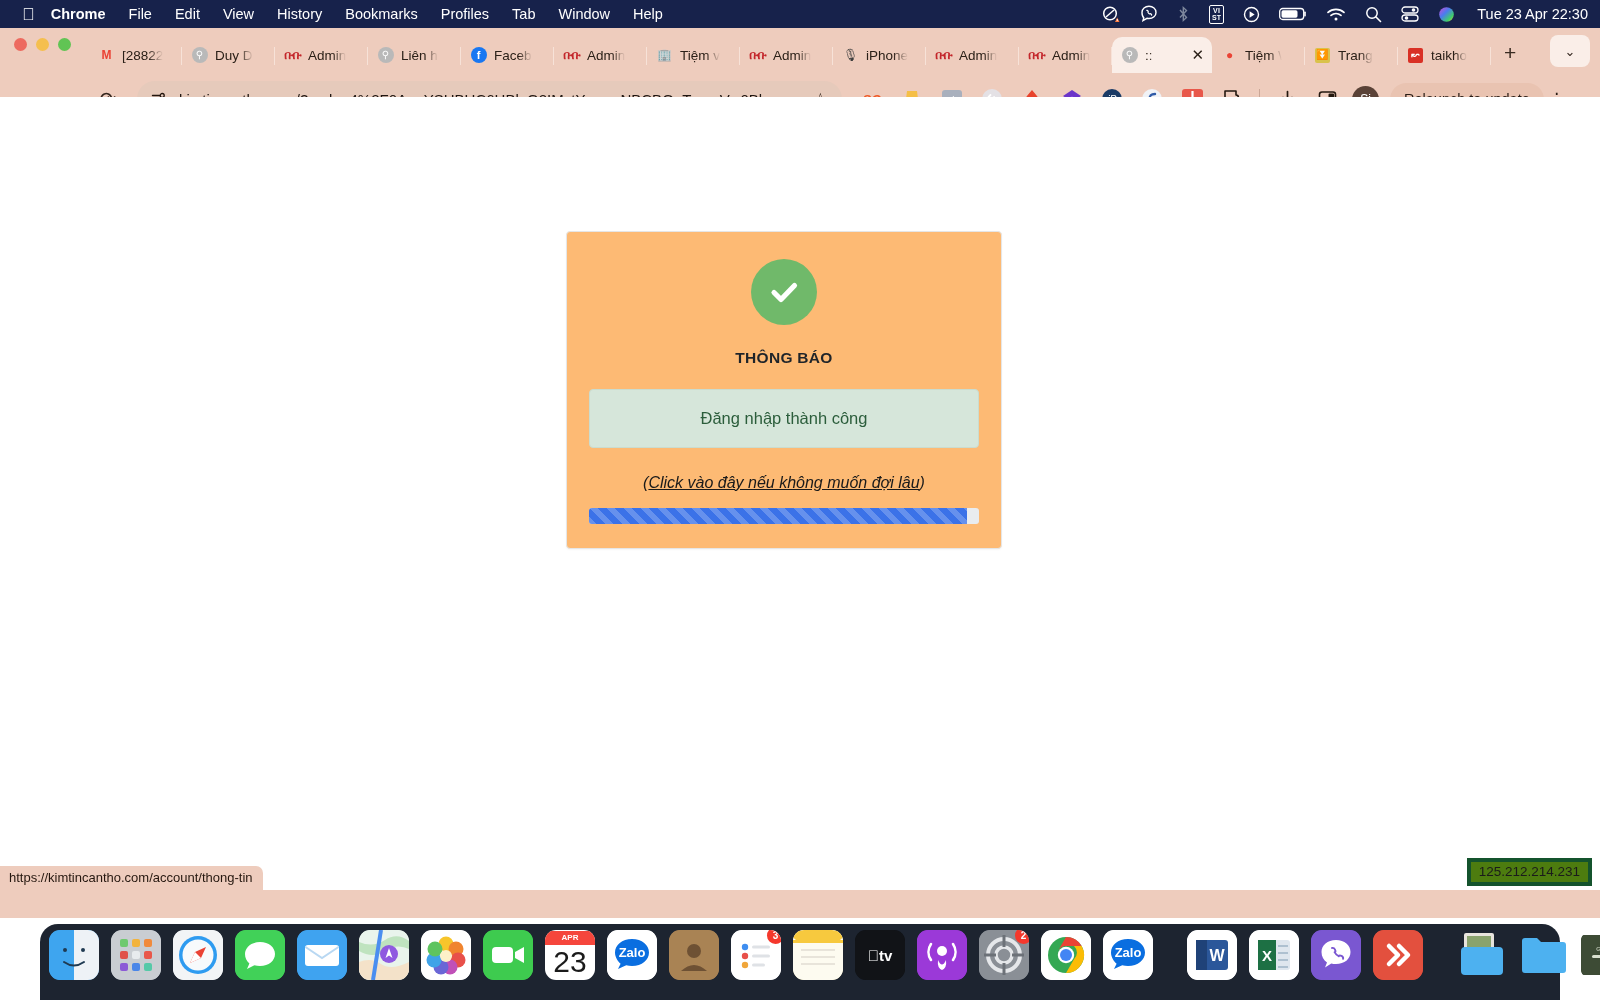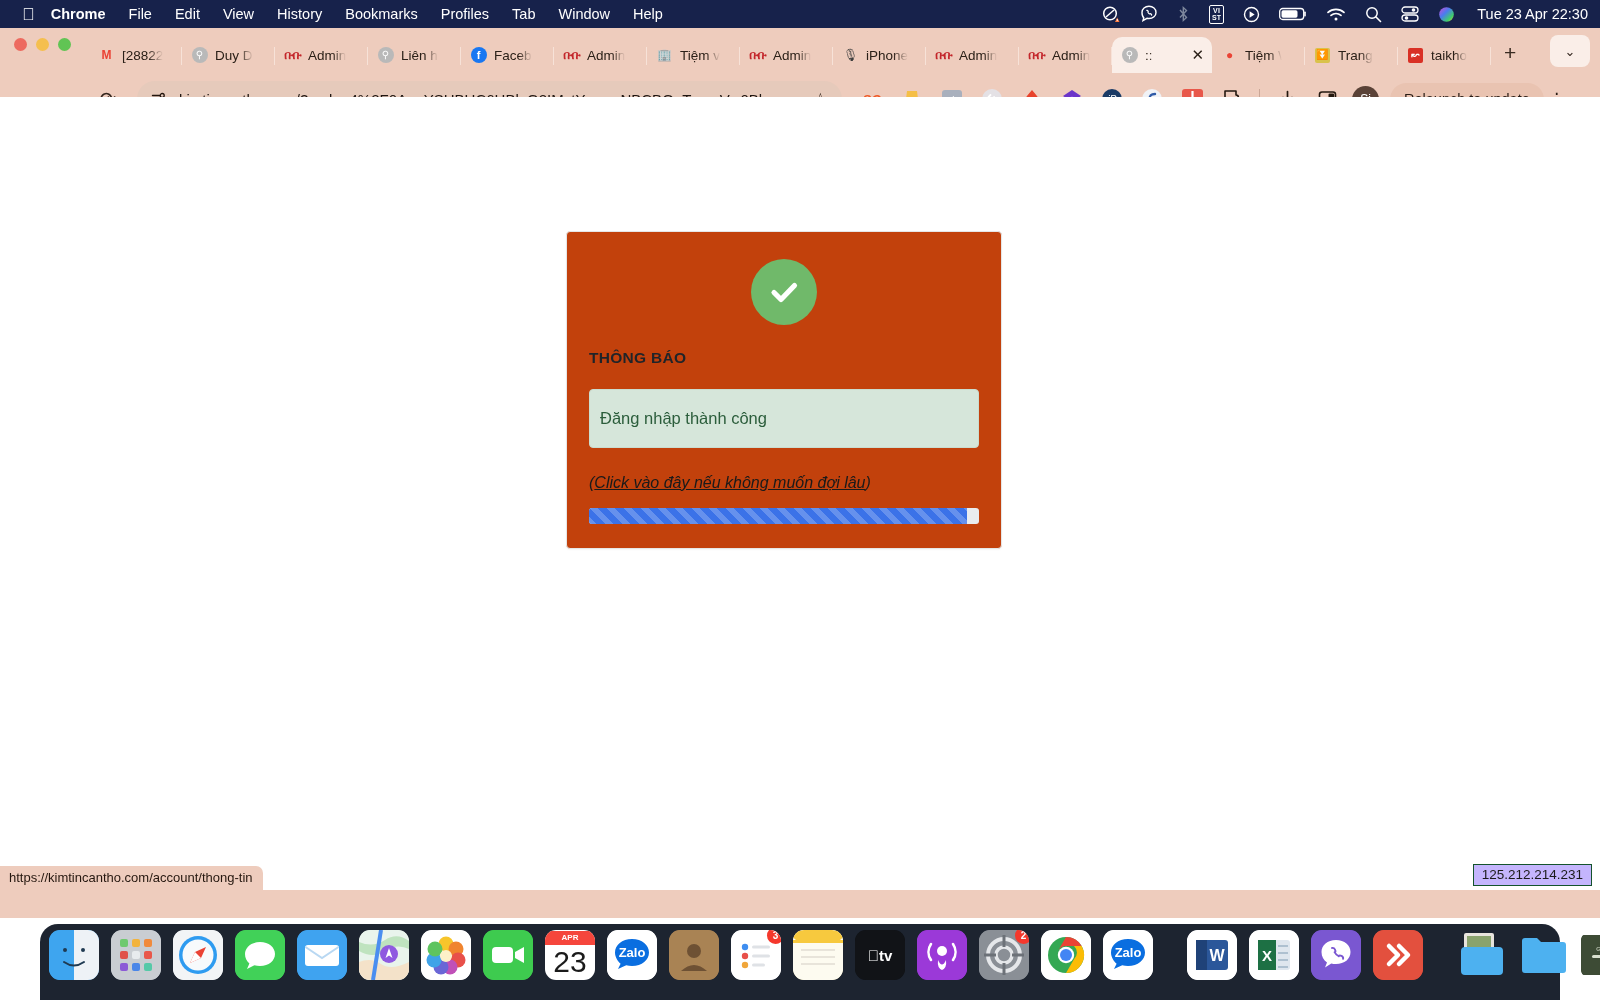--- a/index.html
+++ b/index.html
@@ -194,26 +194,26 @@
   .viewport {
     position: absolute; top: 97px; left: 0;
     width: 1600px; height: 793px;
     background: #ffffff;
     overflow: hidden;
   }
   .card {
     position: absolute;
     left: 566px; top: 134px;
     width: 436px;
-    background: #c2410c;
+    background: #fdba74;
     border: 1px solid #e6e6e6;
     border-radius: 4px;
     box-shadow: 0 1px 2px rgba(0,0,0,.04);
     padding: 18px 22px 24px 22px;
-    text-align: left;
+    text-align: center;
   }
   .check-circle {
     width: 66px; height: 66px;
     border-radius: 50%;
     background: #70b96a;
     margin: 9px auto 0 auto;
     display: flex; align-items: center; justify-content: center;
   }
   .card-title {
     margin-top: 24px;
@@ -268,22 +268,22 @@
     padding: 4px 10px 5px 9px;
     border-radius: 0 7px 0 0;
     white-space: nowrap;
     z-index: 5;
   }
 
   
   .ipbadge {
     position: absolute;
     right: 8px; bottom: 4px;
-    border: 1px solid #14532d;
-    background: #c4b5fd;
+    border: 4px solid #14532d;
+    background: #4d7c0f;
     font-size: 13.5px;
     color: #1b1b1b;
     padding: 2px 8px 3px 8px;
     z-index: 5;
   }
 
   
   .dock-area {
     position: absolute; left: 0; top: 918px;
     width: 1600px; height: 82px;

